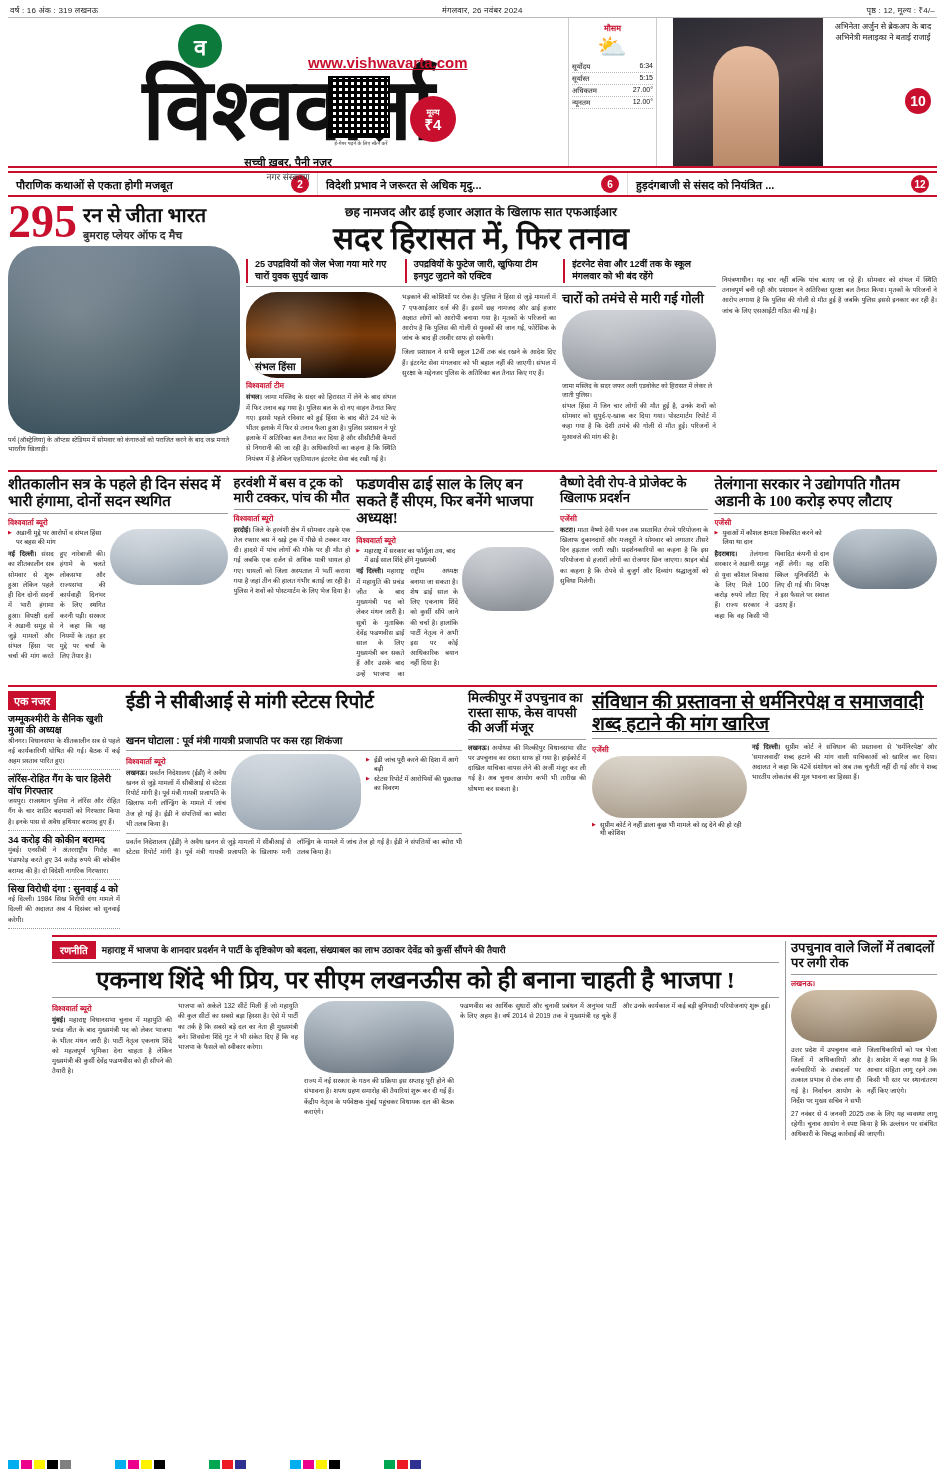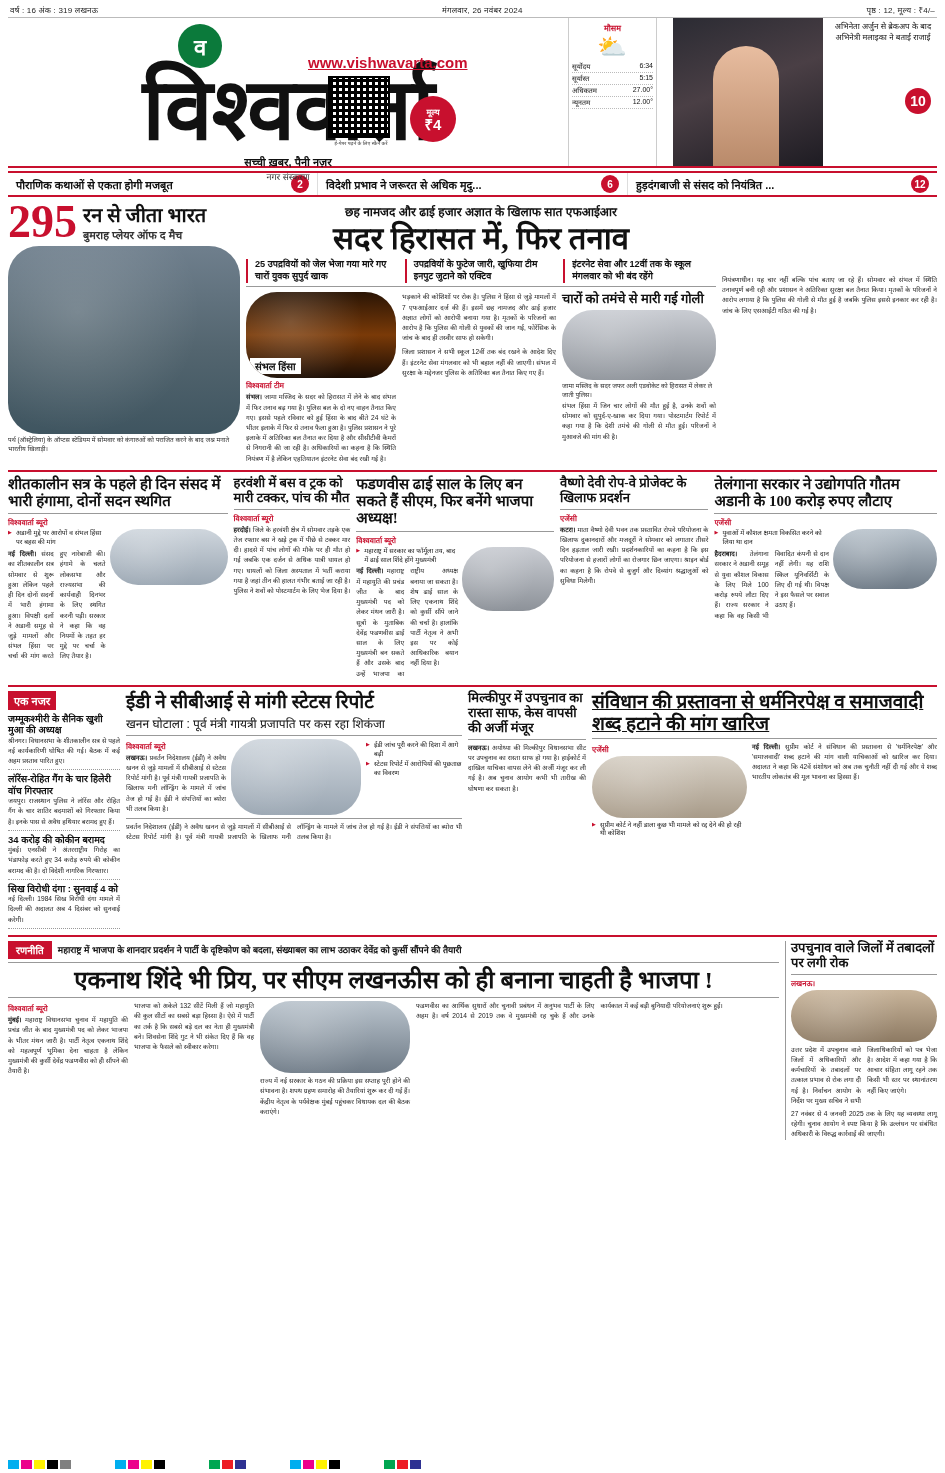--- a/index.html
+++ b/index.html
@@ -154,21 +154,21 @@
   
   .lower { display:flex; gap:6px; margin-top:6px; border-top:2px solid #c8102e; padding-top:4px;}
   .snap-head{
     background:#c8102e;color:#fff;font-size:11px;font-weight:bold;
     padding:2px 6px; display:inline-block;
   }
   .snap-item { border-bottom:1px dotted #999; padding:3px 0; }
   .snap-title { font-size:9.5px;font-weight:bold;color:#111;line-height:1.2; }
 
   
-  .feature { margin-top:6px; border-top:2px solid #c8102e; padding-top:4px; display:flex; gap:6px;}
+  .feature { margin-top:6px; border-top:2px solid #c8102e; padding-top:4px; display:flex; gap:6px;margin-left:44px;}
   .strategy-tag{
     background:#c8102e;color:#fff;font-size:10px;font-weight:bold;padding:2px 8px;
     display:inline-block; margin-right:6px;
   }
   .feature-head{ font-size:24px;font-weight:bold;font-family:"Liberation Serif",serif;line-height:1.1;}
 
   
   .colorbar { position:absolute; left:8px; bottom:4px; display:flex; gap:2px; align-items:center;}
   .sw { width:11px;height:9px; }
   .sw-gap { width:40px; }
@@ -373,21 +373,21 @@
         <div class="body-txt">मुंबई। एनसीबी ने अंतरराष्ट्रीय गिरोह का भंडाफोड़ करते हुए 34 करोड़ रुपये की कोकीन बरामद की है। दो विदेशी नागरिक गिरफ्तार।</div>
       </div>
       <div class="snap-item">
         <div class="snap-title">सिख विरोधी दंगा : सुनवाई 4 को</div>
         <div class="body-txt">नई दिल्ली। 1984 सिख विरोधी दंगा मामले में दिल्ली की अदालत अब 4 दिसंबर को सुनवाई करेगी।</div>
       </div>
     </div>
 
     <div style="width:336px;">
       <div class="sec-head" style="font-size:19px;">ईडी ने सीबीआई से मांगी स्टेटस रिपोर्ट</div>
-      <div style="font-size:12px;font-weight:normal;margin-top:2px;">खनन घोटाला : पूर्व मंत्री गायत्री प्रजापति पर कस रहा शिकंजा</div>
+      <div style="font-size:10px;font-weight:bold;margin-top:20px;">खनन घोटाला : पूर्व मंत्री गायत्री प्रजापति पर कस रहा शिकंजा</div>
       <div class="rule-thin"></div>
       <div style="display:flex;gap:5px;">
         <div style="flex:1;">
           <div class="byline">विश्ववार्ता ब्यूरो</div>
           <div class="body-txt">
             <b>लखनऊ।</b>
             <span>प्रवर्तन निदेशालय (ईडी) ने अवैध खनन से जुड़े मामलों में सीबीआई से स्टेटस रिपोर्ट मांगी है। पूर्व मंत्री गायत्री प्रजापति के खिलाफ मनी लॉन्ड्रिंग के मामले में जांच तेज हो गई है। ईडी ने संपत्तियों का ब्योरा भी तलब किया है।</span>
           </div>
         </div>
         <div style="width:130px;">

